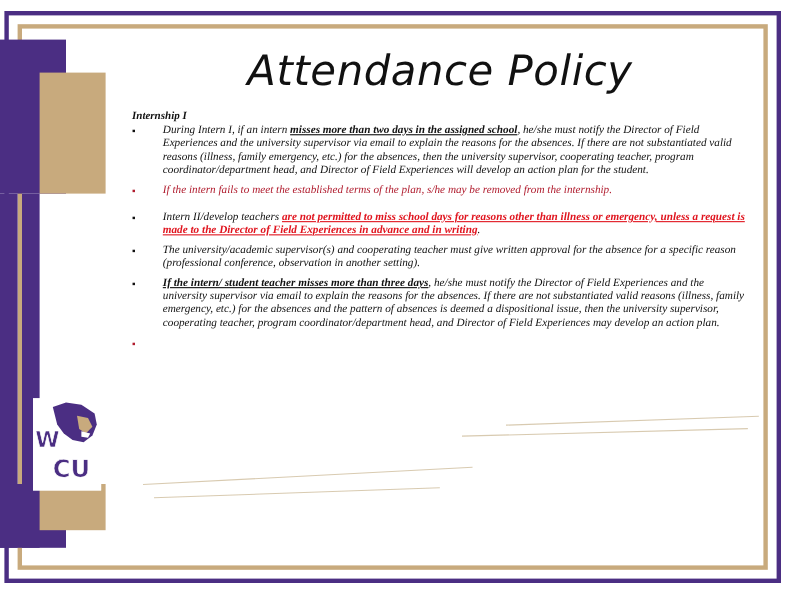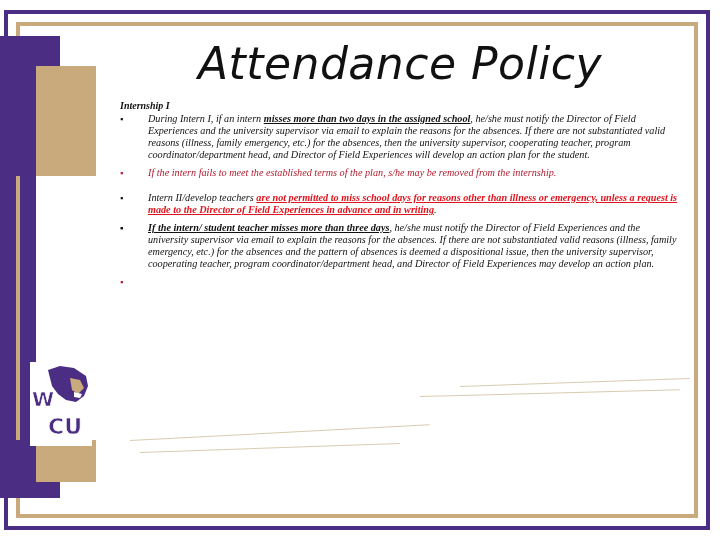--- a/index.html
+++ b/index.html
@@ -42,21 +42,21 @@
   }
   .logo {
     position: absolute; left: 30px; top: 362px; width: 62px; height: 84px;
     background: #ffffff;
   }
   .title {
     position: absolute; left: 100px; top: 36px; width: 600px; height: 56px;
     text-align: center;
     font-family: "DejaVu Sans", sans-serif;
     font-style: italic; font-weight: normal;
-    font-size: 44px; color: #111; letter-spacing: 0.5px;
+    font-size: 38px; color: #111; letter-spacing: 0.5px;
     line-height: 56px;
   }
   .content {
     position: absolute; left: 120px; top: 100px; width: 560px;
     font-family: Liberation Serif, serif;
     font-style: italic;
     font-size: 10.2px; line-height: 12px; color: #111;
   }
   .heading { font-weight: bold; font-style: italic; font-size: 10px; margin: 0 0 1px 0; }
   .section { margin-bottom: 13px; }
@@ -120,20 +120,21 @@
   </div>
 
   <div class="section">
     <ul>
       <li>
         <span class="bullet">▪</span>
         <span>Intern II/develop teachers </span><span class="emph-red">are not permitted to miss school days for reasons other than illness or emergency, unless a request is made to the Director of Field Experiences in advance and in writing</span><span>.</span>
       </li>
       <li>
         <span class="bullet">▪</span>
+        <span>The university/academic supervisor(s) and cooperating teacher must give written approval for the absence for a specific reason (professional conference, observation in another setting).</span>
       </li>
       <li>
         <span class="bullet">▪</span>
         <span class="emph">If the intern/ student teacher misses more than three days</span><span>, he/she must notify the Director of Field Experiences and the university supervisor via email to explain the reasons for the absences. If there are not substantiated valid reasons (illness, family emergency, etc.) for the absences and the pattern of absences is deemed a dispositional issue, then the university supervisor, cooperating teacher, program coordinator/department head, and Director of Field Experiences may develop an action plan.</span>
       </li>
       <li class="red">
         <span class="bullet">▪</span>
       </li>
     </ul>
   </div>

